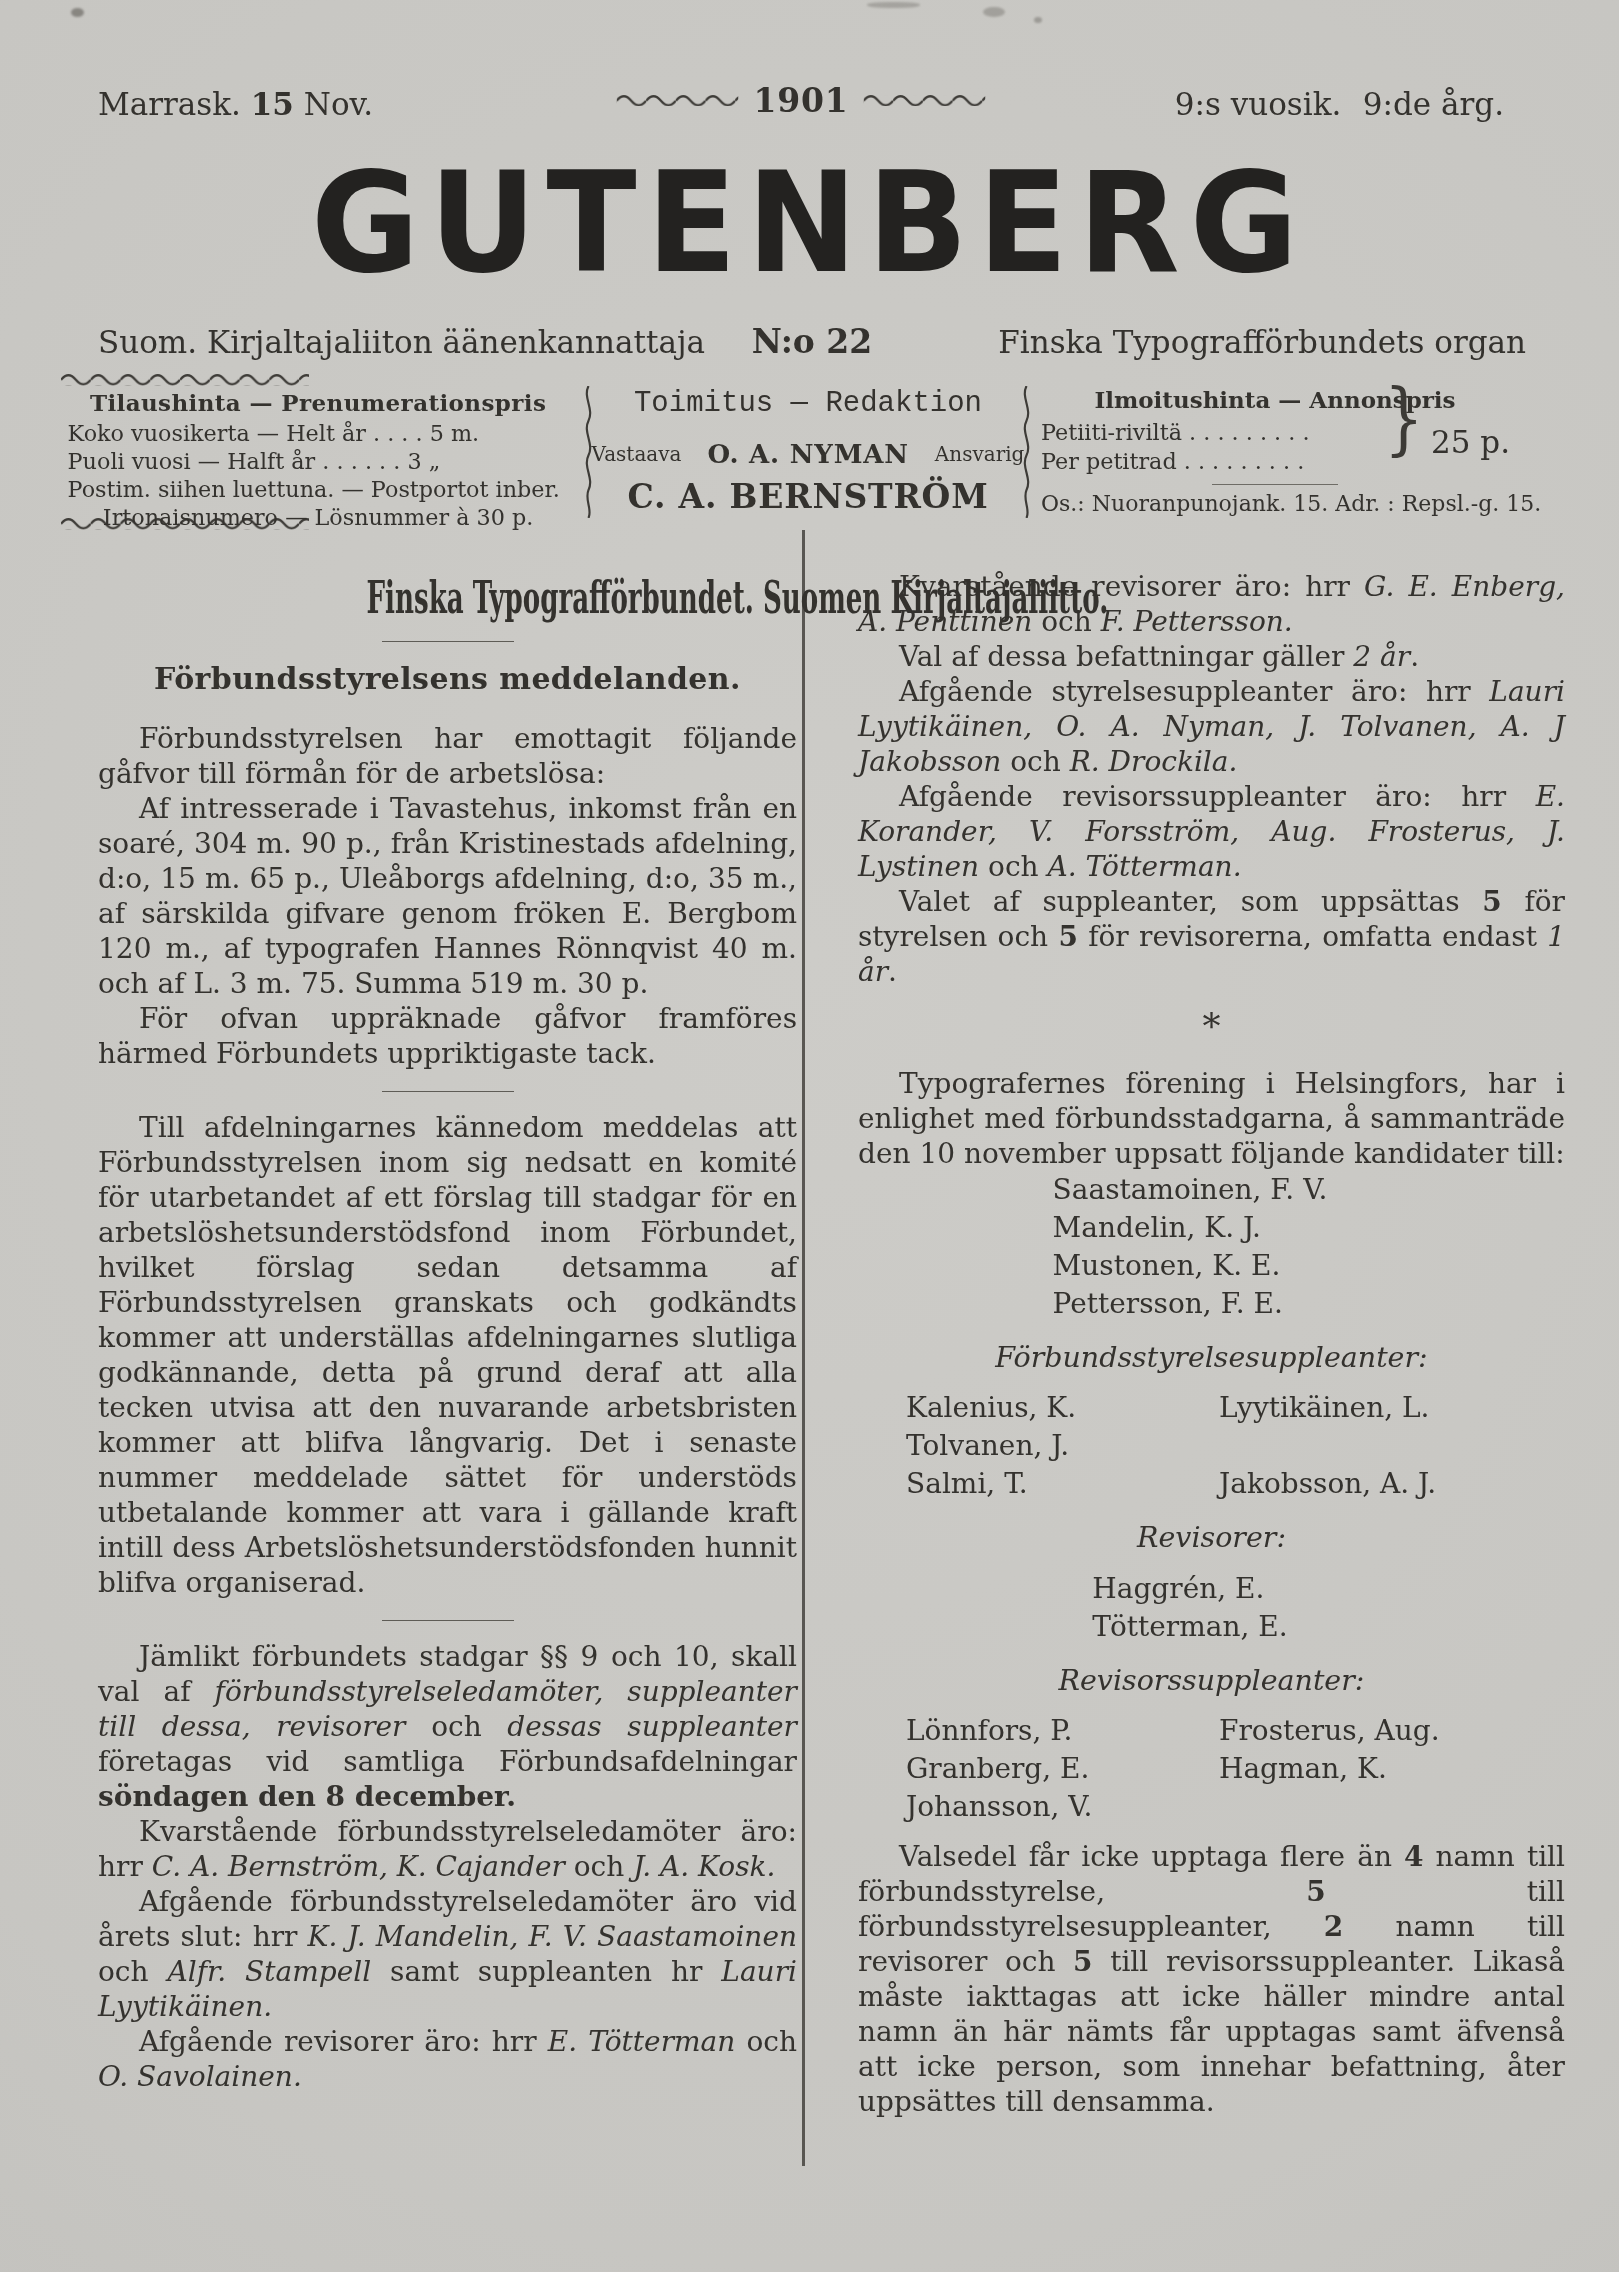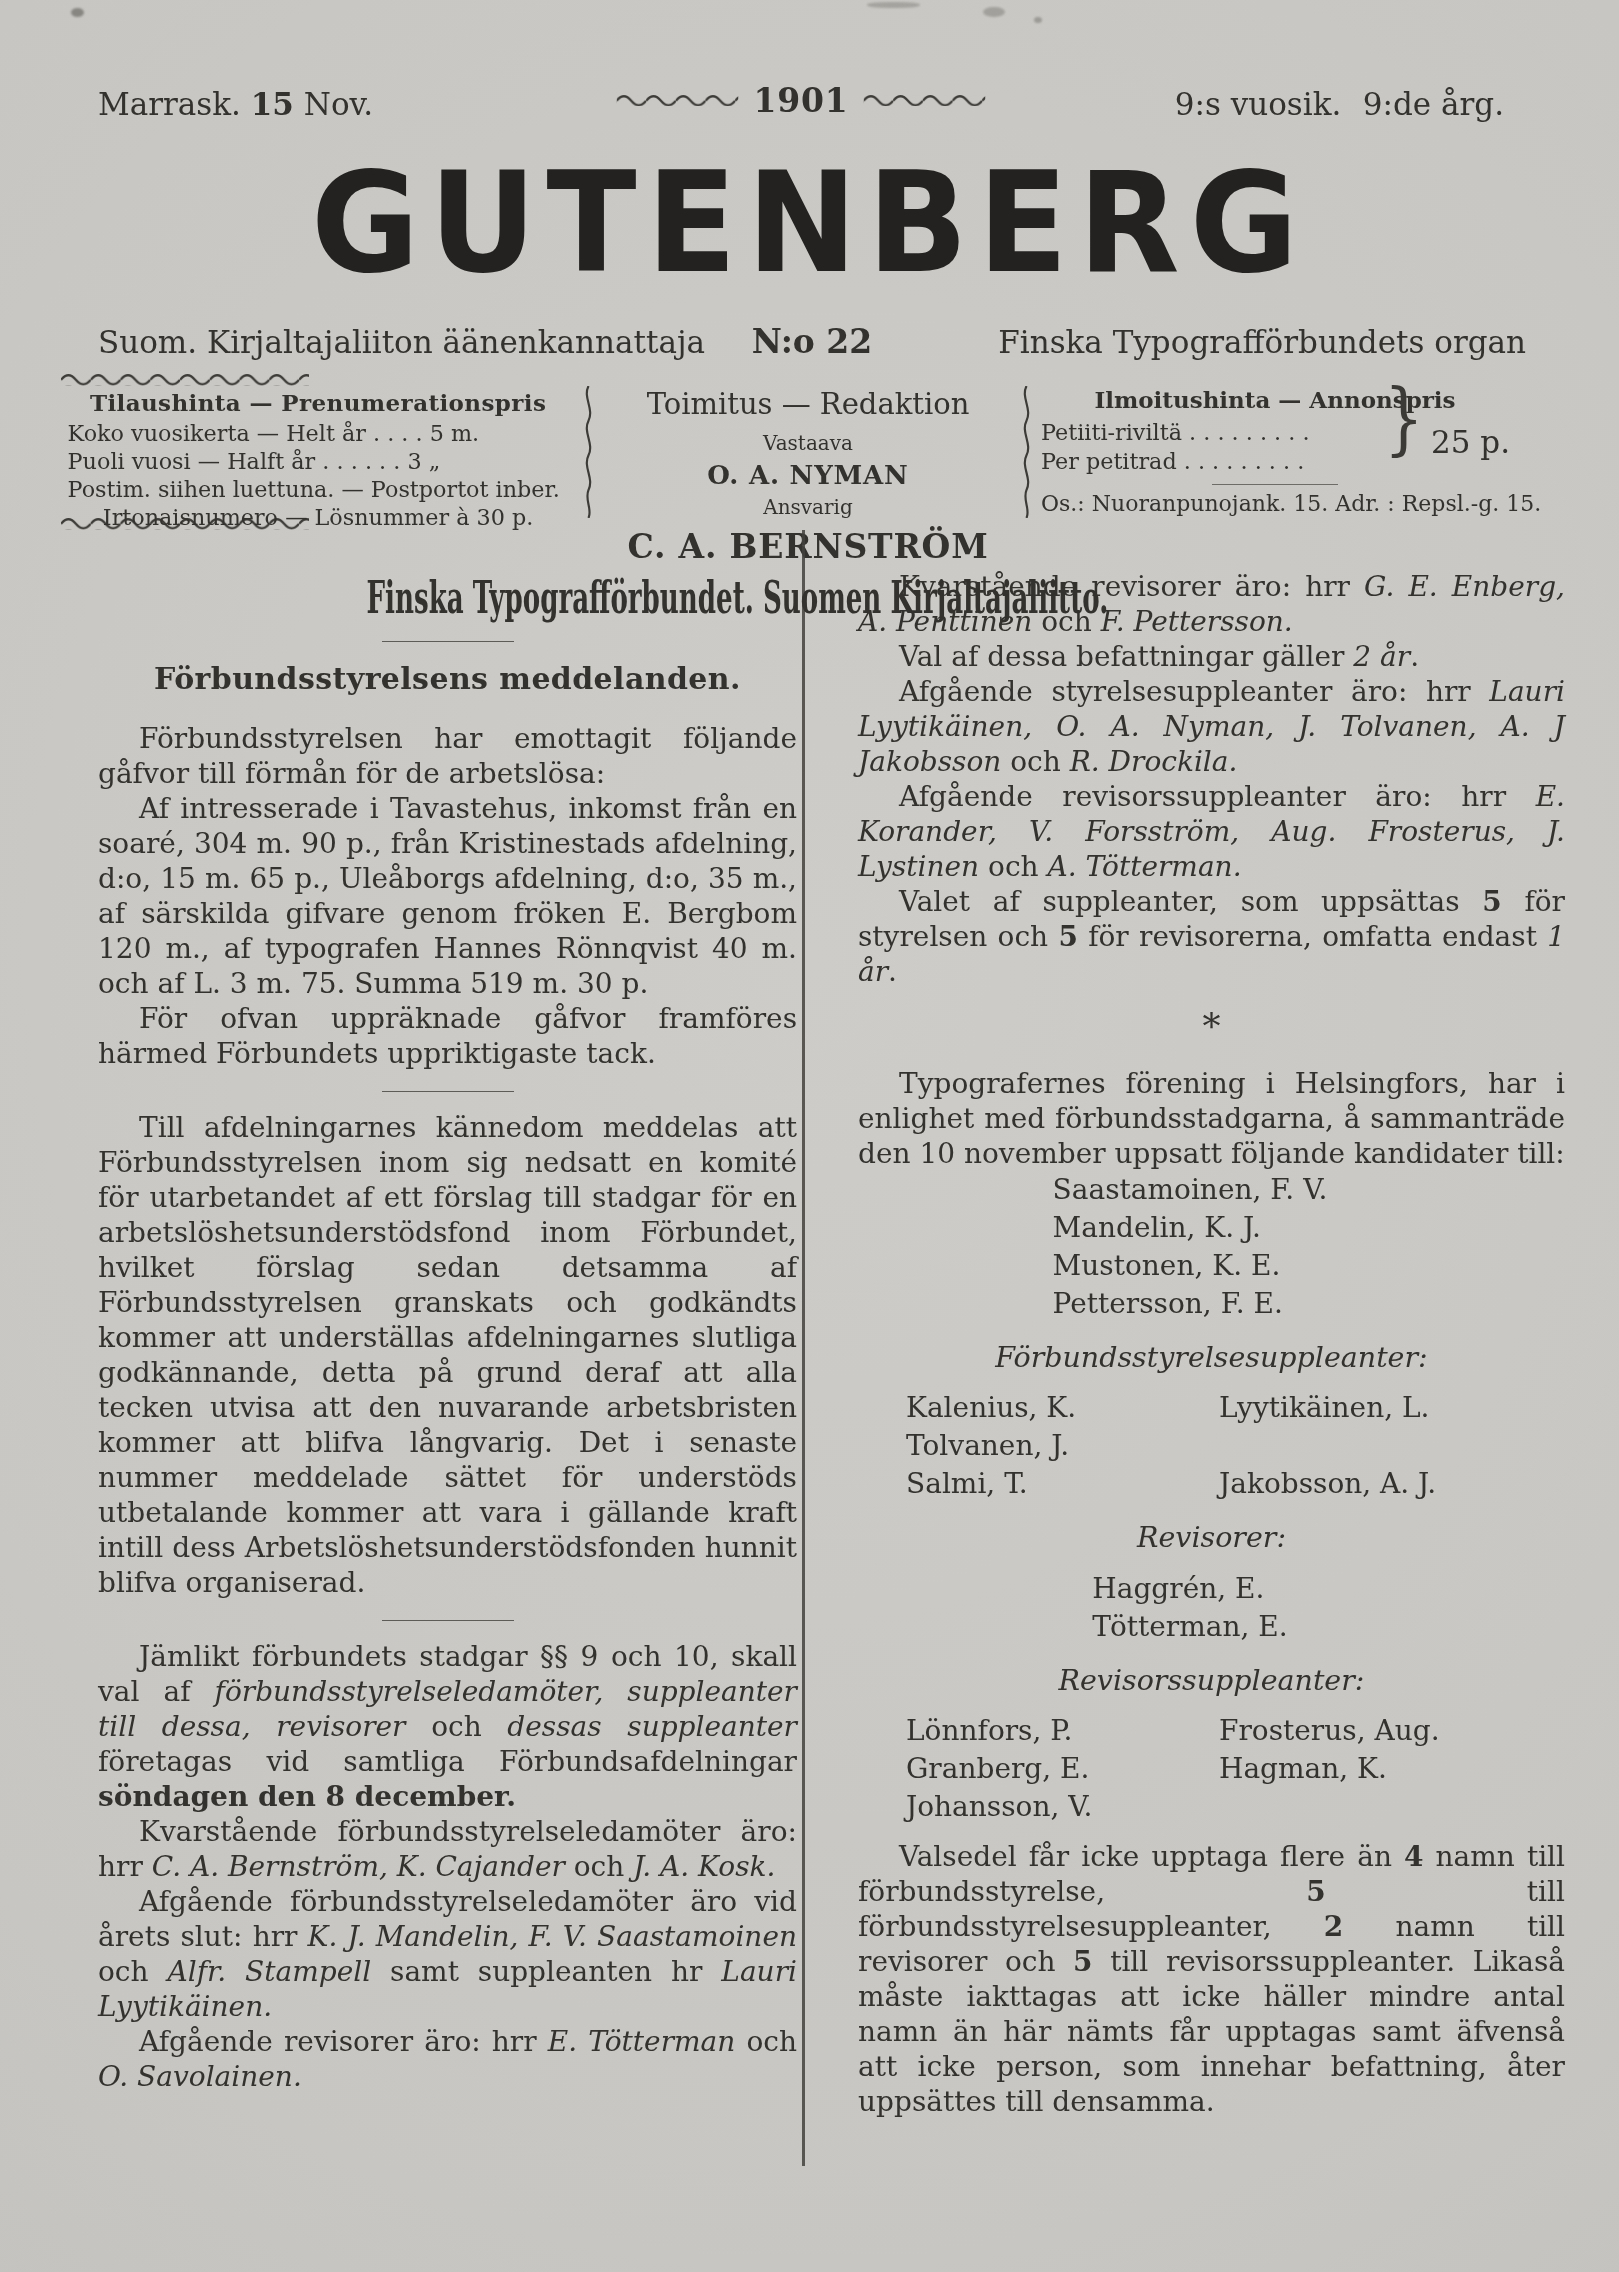--- a/index.html
+++ b/index.html
@@ -43,22 +43,22 @@
   .sep{position:absolute;top:11.6px;height:132px;width:15px;}
   .sep.s1{left:520px;}
   .sep.s2{left:958px;}
 
   .m-left{position:absolute;left:6.6px;top:15px;width:501px;}
   .m-title{font-weight:bold;font-size:23px;text-align:center;letter-spacing:0.4px;margin-bottom:3.3px;white-space:nowrap;}
   .m-line{font-size:22.3px;line-height:28px;white-space:nowrap;}
   .m-line.center{text-align:center;}
 
   .m-center{position:absolute;left:546px;top:13.2px;width:402px;text-align:center;}
-  .mc-title{font-size:29px;margin-bottom:10px;white-space:nowrap;}
-  .mc-row{display:flex;justify-content:center;gap:5px;white-space:nowrap;flex-direction:column;}
+  .mc-title{font-size:29px;margin-bottom:19px;white-space:nowrap;font-family:Liberation Mono, monospace;}
+  .mc-row{display:flex;align-items:center;justify-content:center;gap:26px;white-space:nowrap;}
   .mc-small{font-size:20px;}
   .mc-big{font-size:26px;font-weight:bold;letter-spacing:0.8px;}
   .mc-big2{font-size:33px;font-weight:bold;letter-spacing:0.8px;margin-top:8.3px;white-space:nowrap;}
 
   .m-right{position:absolute;left:980px;top:11.6px;width:468px;}
   .mr-title{font-weight:bold;font-size:23px;text-align:center;margin-bottom:5px;white-space:nowrap;}
   .ad-rows{position:relative;font-size:22.3px;line-height:29px;}
   .ad-row{white-space:nowrap;}
   .brace{position:absolute;left:338px;top:-13.2px;font-size:78px;font-weight:normal;transform:scaleX(.8);color:#3c3a36;}
   .price{position:absolute;left:390px;top:10px;font-size:31px;white-space:nowrap;}

